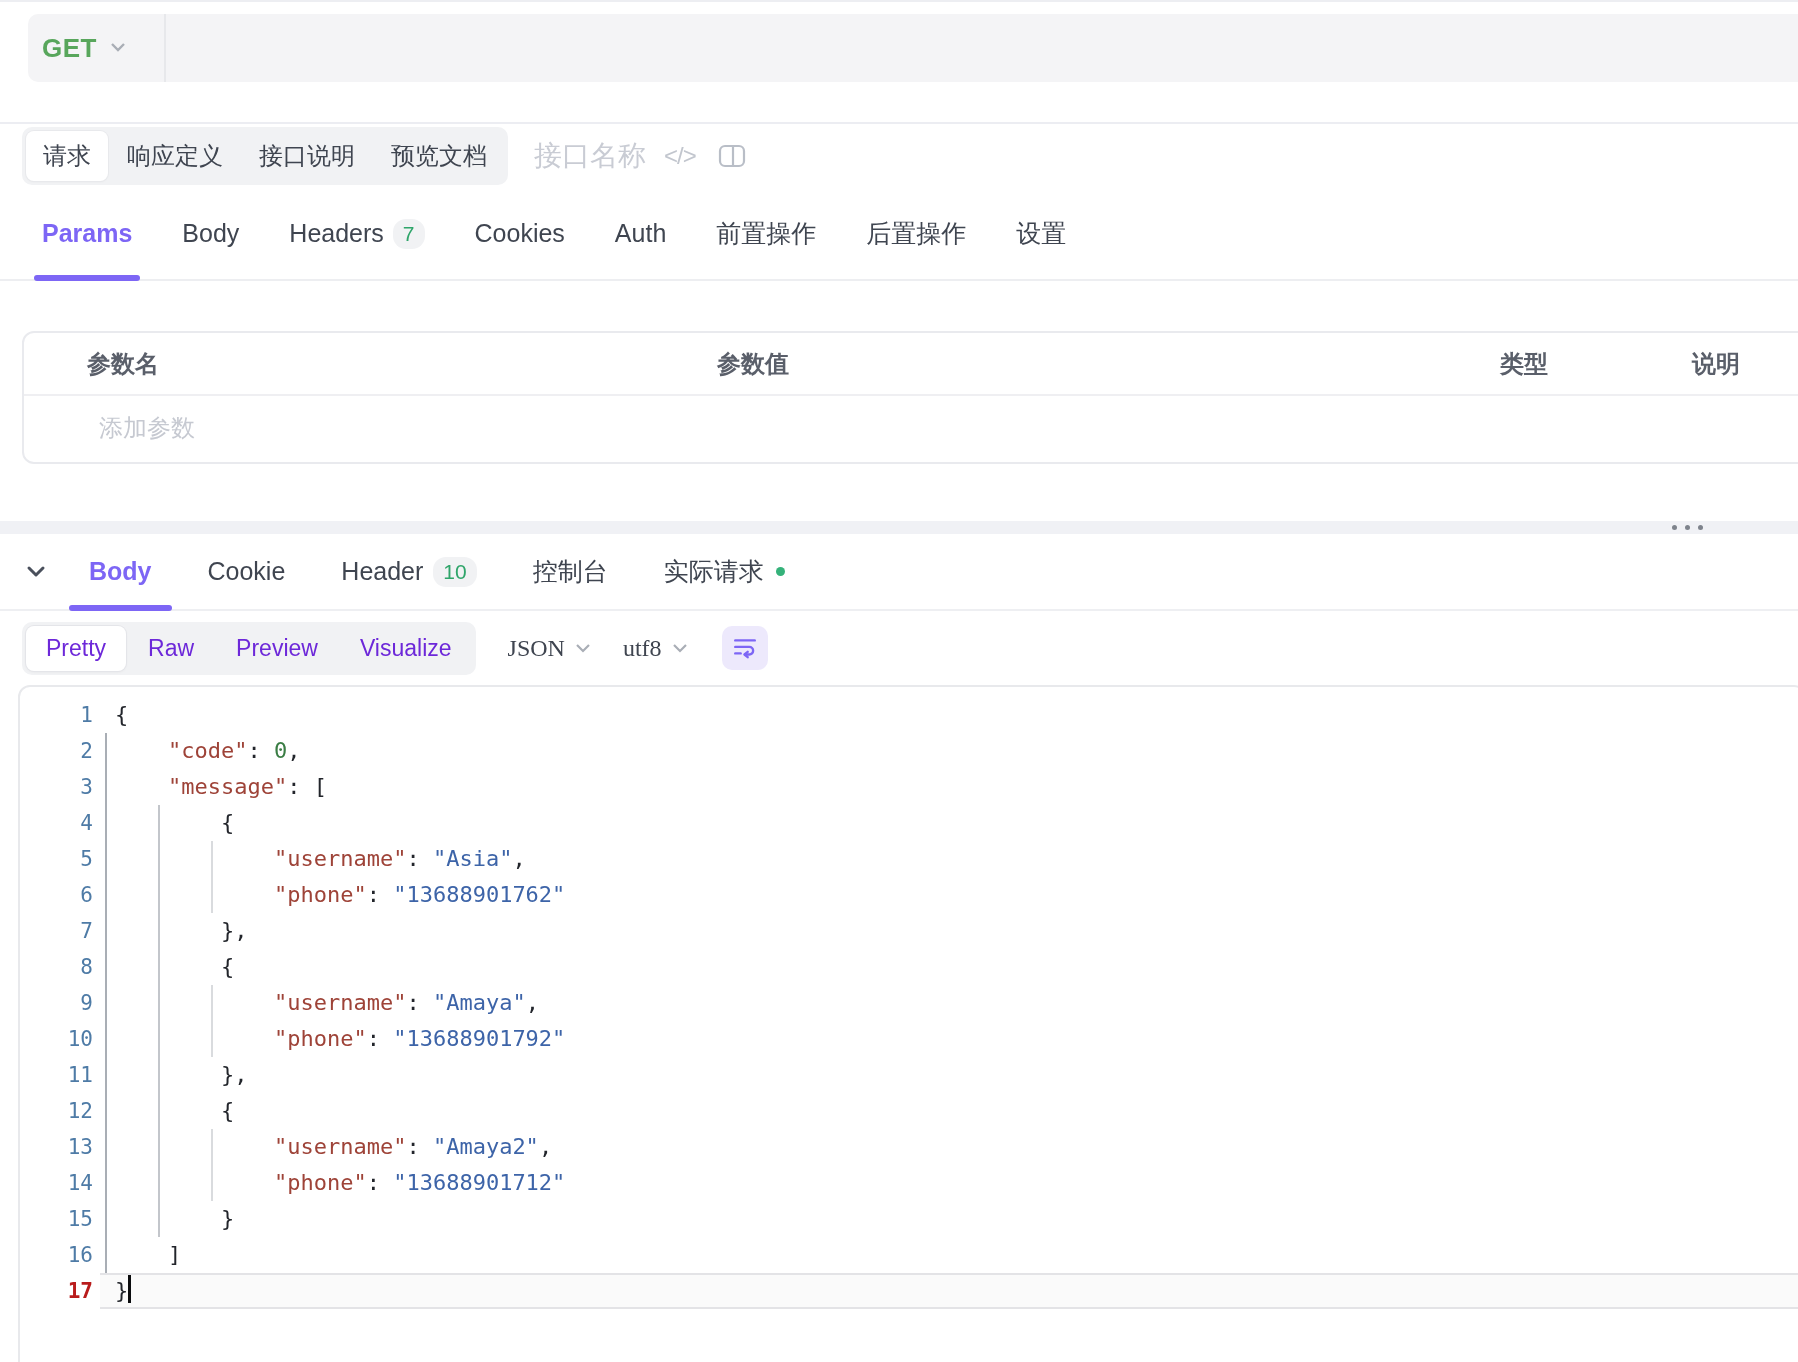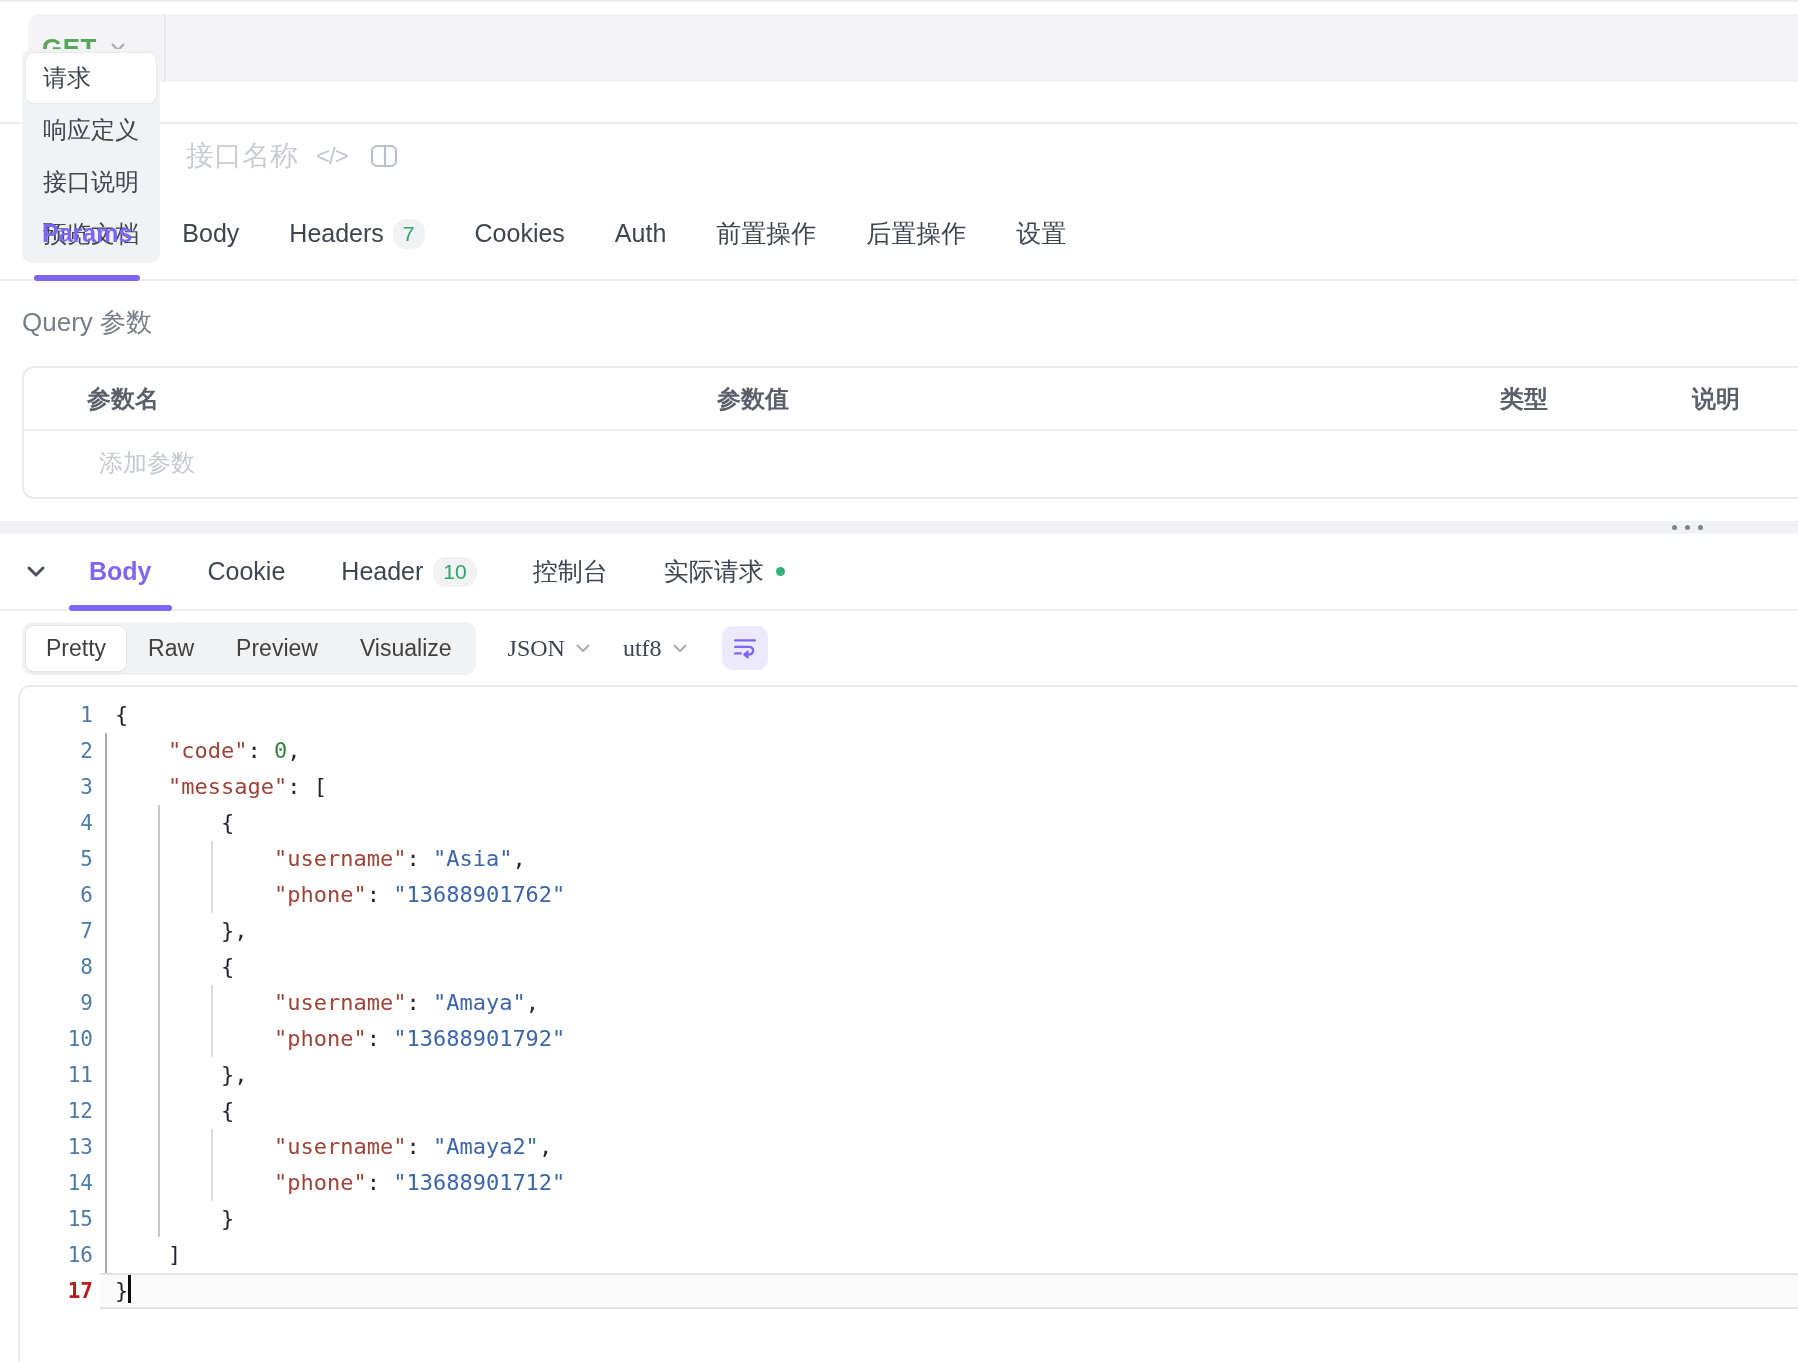--- a/index.html
+++ b/index.html
@@ -12,21 +12,21 @@
   .url-row { height:122px; border-bottom:2px solid #ECEDF2; padding-top:12px; }
   .url-pill { margin-left:28px; margin-right:-16px; height:68px; background:#F4F4F6;
     border-radius:10px; display:flex; align-items:center; }
   .method { color:#58A65C; font-weight:700; font-size:26px; padding-left:14px; letter-spacing:.5px; }
   .chev { display:inline-block; margin-left:12px; }
   .url-divider { width:2px; height:68px; background:#E7E8EB; margin-left:37px; }
   .url-text { font-size:26px; color:#2F3440; margin-left:26px; white-space:nowrap; }
 
   
   .viewtabs-row { height:64px; display:flex; align-items:center; padding-left:22px; }
-  .seg { background:#F1F2F4; border-radius:10px; padding:4px; display:flex; gap:2px;flex-direction:column; }
+  .seg { background:#F1F2F4; border-radius:10px; padding:4px; display:flex; gap:2px; }
   .seg-item { font-size:24px; color:#3F4550; padding:9px 17px; border-radius:8px; white-space:nowrap; }
   .seg-item.active { background:#fff; box-shadow:0 0 0 1px #E8E9EC, 0 1px 2px rgba(0,0,0,.05); }
   .api-name { color:#C9CCD4; font-size:28px; margin-left:26px; }
   .code-glyph { color:#C2C6CE; font-size:24px; margin-left:18px; letter-spacing:-1px; }
   .split-icon { margin-left:22px; display:inline-flex; }
 
   
   .reqtabs-row { height:93px; border-bottom:2px solid #EDEEF1; display:flex; align-items:center;
     gap:50px; padding-left:42px; }
   .rtab { position:relative; height:100%; display:flex; align-items:center; gap:9px;
@@ -63,21 +63,21 @@
   .resp-tab { position:relative; height:100%; display:flex; align-items:center; gap:10px;
     font-size:25px; color:#3F4550; white-space:nowrap; }
   .resp-tab.active { color:#7D66F5; font-weight:600; }
   .resp-tab.active::after { content:""; position:absolute; left:-20px; right:-20px; bottom:-2px;
     height:6px; background:#7D66F5; border-radius:3px; }
   .status-dot { width:9px; height:9px; border-radius:50%; background:#35B27A; margin-left:2px; }
 
   
   .toolbar-row { height:74px; display:flex; align-items:center; padding-left:22px; }
   .modeseg { background:#F1F2F4; border-radius:10px; padding:4px; display:flex; gap:2px; }
-  .mode-item { font-size:23px; color:#404040; padding:9px 20px; border-radius:8px; white-space:nowrap; }
+  .mode-item { font-size:23px; color:#6d28d9; padding:9px 20px; border-radius:8px; white-space:nowrap; }
   .mode-item.active { background:#fff; box-shadow:0 0 0 1px #E4E5E9, 0 1px 3px rgba(0,0,0,.06); }
   .dd { display:flex; align-items:center; gap:10px; margin-left:32px; font-size:24px; color:#3F4550;font-family:Liberation Serif, serif; }
   .wrap-btn { margin-left:34px; width:46px; height:44px; background:#EDE9FC; border-radius:10px;
     display:flex; align-items:center; justify-content:center; }
 
   
   .editor { position:relative; margin-left:18px; margin-right:-8px; height:702px;
     border:2px solid #E8E9EC; border-radius:12px 12px 0 0; background:#fff;
     padding-top:10px; overflow:hidden; }
   .cm-line { display:grid; grid-template-columns:80px 1fr; height:36px;
@@ -150,21 +150,20 @@
     </span>
   <span class="rtab">
       <span>后置操作</span>
     </span>
   <span class="rtab">
       <span>设置</span>
     </span>
 </div>
 
 <div class="query-section">
-  <div class="query-title">Query 参数</div>
   <div class="ptable">
     <div class="ptable-head">
       <span class="col-name">参数名</span>
       <span class="col-value">参数值</span>
       <span class="col-type">类型</span>
       <span class="col-desc">说明</span>
     </div>
     <div class="ptable-add">
       <span>添加参数</span>
     </div>

